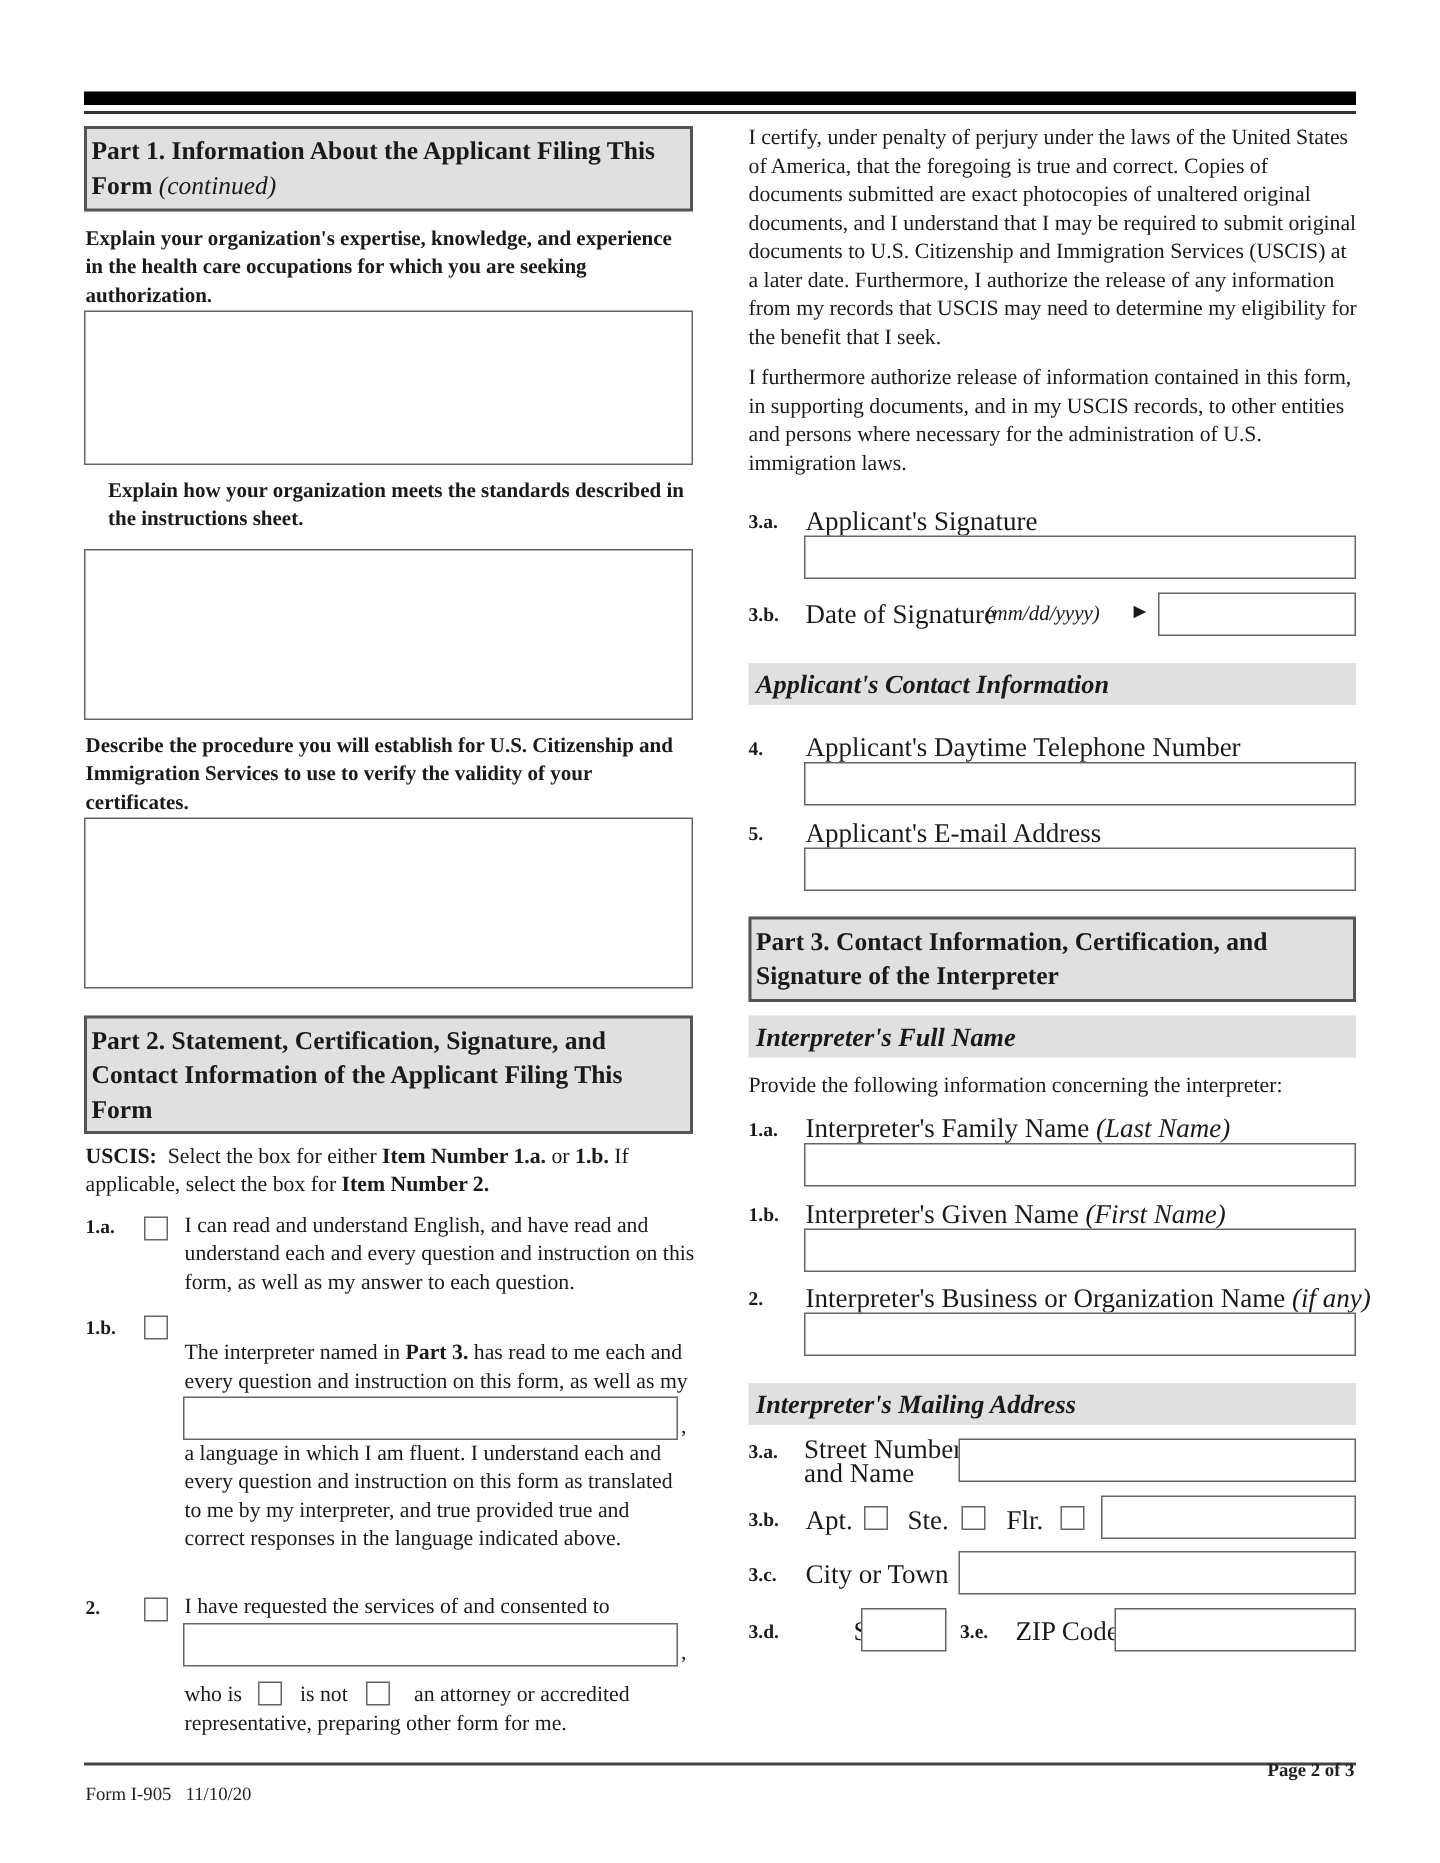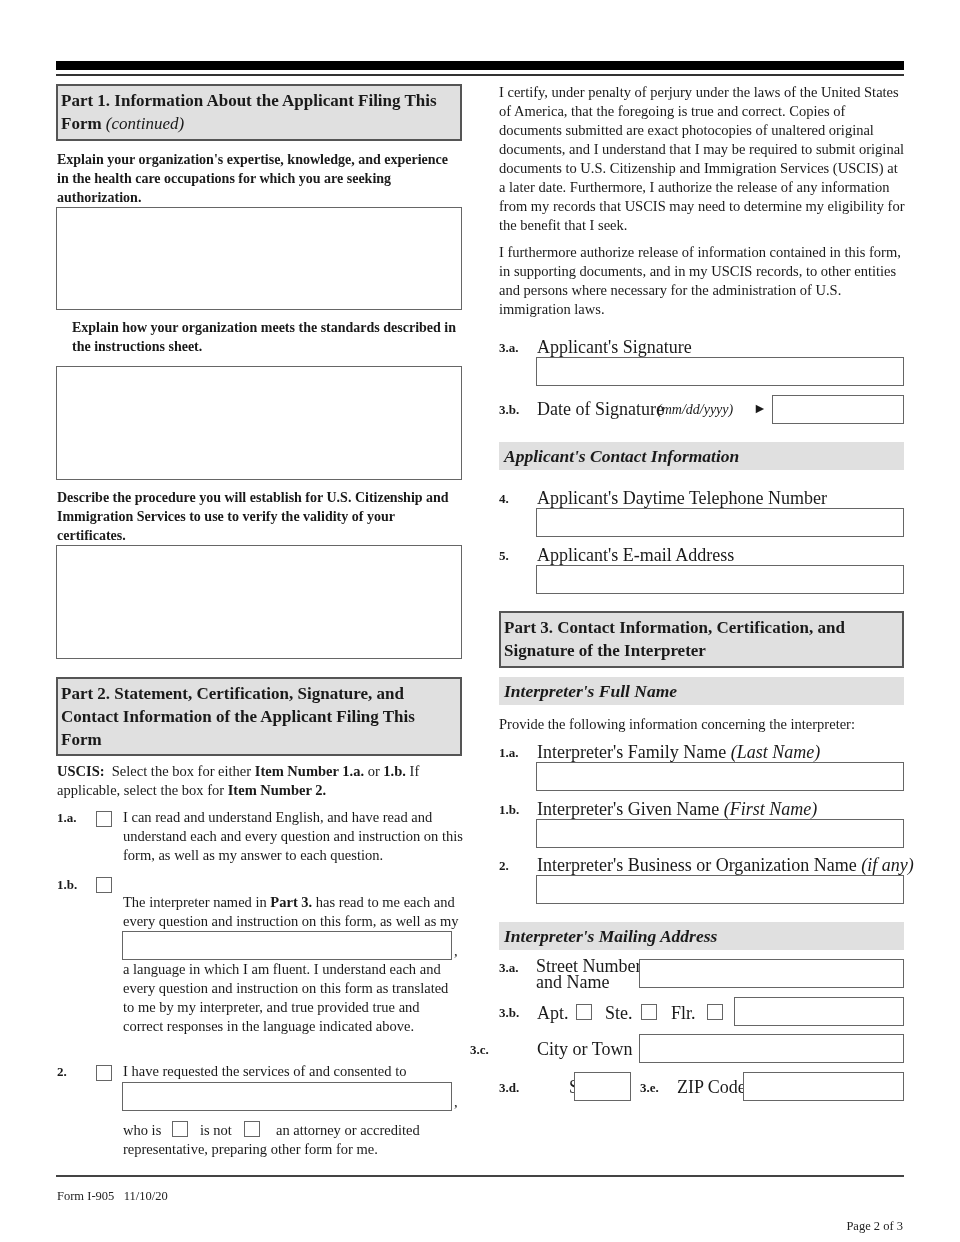--- a/index.html
+++ b/index.html
@@ -128,26 +128,26 @@
 
 <div class="abs num" style="left:499px; top:1003px;">3.b.</div>
 <div class="abs lbl" style="left:537px; top:1004px;">Apt.</div>
 <div class="abs cb" style="left:576px; top:1004px;"></div>
 <div class="abs lbl" style="left:605px; top:1004px;">Ste.</div>
 <div class="abs cb" style="left:641px; top:1004px;"></div>
 <div class="abs lbl" style="left:671px; top:1004px;">Flr.</div>
 <div class="abs cb" style="left:707px; top:1004px;"></div>
 <div class="abs box" style="left:734px; top:997px; width:170px; height:29px;"><span></span></div>
 
-<div class="abs num" style="left:470px; top:1040px;">3.c.</div>
+<div class="abs num" style="left:499px; top:1040px;">3.c.</div>
 <div class="abs lbl" style="left:537px; top:1040px;">City or Town</div>
 <div class="abs box" style="left:639px; top:1034px; width:265px; height:29px;"><span></span></div>
 
 <div class="abs num" style="left:499px; top:1078px;">3.d.</div>
 <div class="abs lbl" style="left:537px; top:1078px;margin-left:32px;">State</div>
 <div class="abs box" style="left:574px; top:1072px; width:57px; height:29px;"><span></span></div>
 <div class="abs num" style="left:640px; top:1078px;">3.e.</div>
 <div class="abs lbl" style="left:677px; top:1078px;">ZIP Code</div>
 <div class="abs box" style="left:743px; top:1072px; width:161px; height:29px;"><span></span></div>
 
 <div class="abs bottomline"></div>
 <div class="abs footer" style="left:57px; top:1188px; white-space:pre;">Form I-905   11/10/20</div>
-<div class="abs footer" style="right:57px; top:1218px;">Page 2 of 3</div>
+<div class="abs footer" style="right:57px; top:1172px;font-weight:bold;">Page 2 of 3</div>
 
 </body></html>

